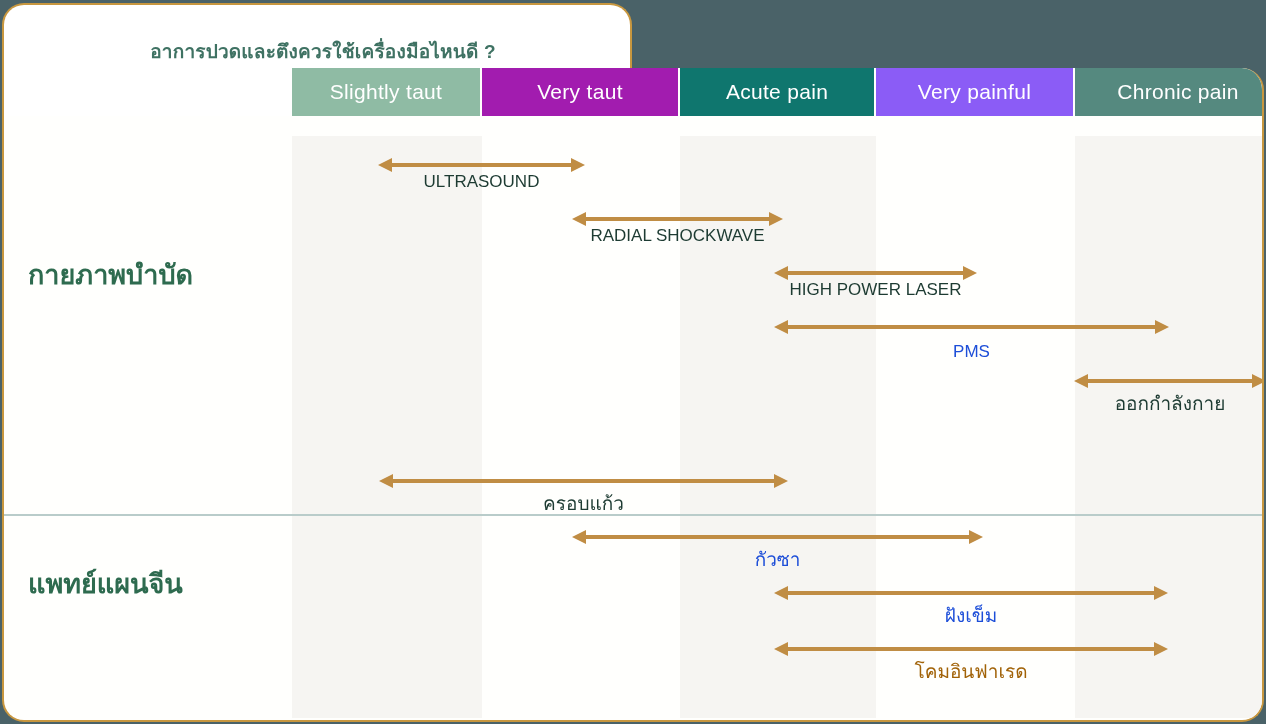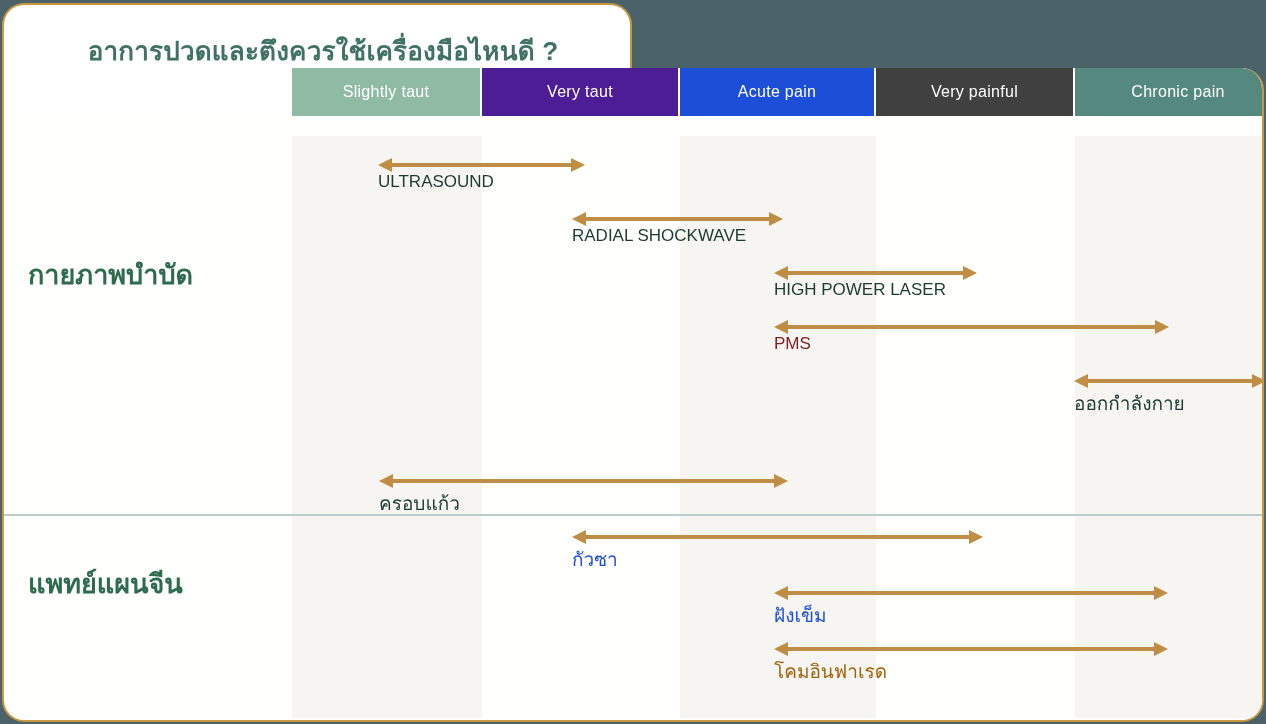--- a/index.html
+++ b/index.html
@@ -24,21 +24,21 @@
     width: 630px; height: 65px;
     background: #ffffff;
     border: 2px solid #c8973f;
     border-bottom: none;
     border-top-left-radius: 22px;
     border-top-right-radius: 22px;
     display: flex; align-items: center; justify-content: center;
   }
   .title-text {
     color: #3f7263;
-    font-size: 26px;
+    font-size: 19px;
     font-weight: 700;
     letter-spacing: .2px;
     padding-left: 12px;
     margin-top: 28px;
   }
 
   
   .panel {
     position: absolute; left: 2px; top: 68px;
     width: 1262px; height: 654px;
@@ -54,21 +54,21 @@
   
   .header-row {
     position: absolute; left: 0; top: 0;
     width: 1258px; height: 68px;
     display: flex;
   }
   .hcell {
     height: 48px;
     display: flex; align-items: center; justify-content: center;
     color: #ffffff;
-    font-size: 16px;
+    font-size: 21px;
     font-weight: 400;
     letter-spacing: .3px;
     border-right: 2px solid #fffffd;
     position: relative;
   }
   .hcell.blank { background: #ffffff; border-right: none; }
   .hcell:last-child { border-right: none; border-top-right-radius: 20px; padding-left: 19px; }
 
   
   .body-area {
@@ -100,21 +100,21 @@
   .arrow-line {
     position: absolute; left: 0; top: 0; height: 18px;
     width: 100%;
   }
   .arrow-label {
     position: absolute;
     top: 16px;
     color: #1d3b32;
     font-size: 17px;
     white-space: nowrap;
-    text-align: left;
+    text-align: center;
     width: 100%;
   }
   .arrow-label.thai { font-size: 19px; }
 </style>
 </head>
 <body>
 
 <div id="root">
 
   <div class="backdrop-top"></div>
@@ -123,27 +123,27 @@
     <div class="title-text">อาการปวดและตึงควรใช้เครื่องมือไหนดี ?</div>
   </div>
 
   <div class="panel">
 
     <div class="header-row" id="header-row">
         <div class="hcell blank" style="width: 288px;"></div>
         <div class="hcell" style="width: 190px; background: rgb(143, 187, 164);">
           <span>Slightly taut</span>
         </div>
-        <div class="hcell" style="width: 198px; background: #4c1d95;">
+        <div class="hcell" style="width: 198px; background: #a21caf;">
           <span>Very taut</span>
         </div>
-        <div class="hcell" style="width: 196px; background: #1d4ed8;">
+        <div class="hcell" style="width: 196px; background: #0f766e;">
           <span>Acute pain</span>
         </div>
-        <div class="hcell" style="width: 199px; background: #404040;">
+        <div class="hcell" style="width: 199px; background: #8b5cf6;">
           <span>Very painful</span>
         </div>
         <div class="hcell" style="width: 187px; background: rgb(85, 137, 127);">
           <span>Chronic pain</span>
         </div>
       </div>
 
     <div class="body-area" id="body-area">
         <div class="stripe" style="left: 288px; width: 190px; background: rgb(246, 245, 242);"></div>
         <div class="stripe" style="left: 478px; width: 198px; background: rgb(255, 255, 253);"></div>
@@ -175,21 +175,21 @@
             <polygon points="203,9 189,2 189,16" fill="#c08d44"></polygon>
           </svg>
           <div class="arrow-label" style="color: rgb(29, 59, 50);">HIGH POWER LASER</div>
         </div>
         <div class="arrow-item" style="left: 770px; top: 182px; width: 395px;">
           <svg class="arrow-line" width="395" height="18" viewBox="0 0 395 18">
             <line x1="9" y1="9" x2="386" y2="9" stroke="#c08d44" stroke-width="4"></line>
             <polygon points="0,9 14,2 14,16" fill="#c08d44"></polygon>
             <polygon points="395,9 381,2 381,16" fill="#c08d44"></polygon>
           </svg>
-          <div class="arrow-label" style="color: #7f1d1d;">PMS</div>
+          <div class="arrow-label" style="color: #1d4ed8; margin-top: 8px;">PMS</div>
         </div>
         <div class="arrow-item" style="left: 1070px; top: 236px; width: 192px;">
           <svg class="arrow-line" width="192" height="18" viewBox="0 0 192 18">
             <line x1="9" y1="9" x2="183" y2="9" stroke="#c08d44" stroke-width="4"></line>
             <polygon points="0,9 14,2 14,16" fill="#c08d44"></polygon>
             <polygon points="192,9 178,2 178,16" fill="#c08d44"></polygon>
           </svg>
           <div class="arrow-label thai" style="color: rgb(29, 59, 50);">ออกกำลังกาย</div>
         </div>
         <div class="row-label" style="left: 24px; top: 426px;">แพทย์แผนจีน</div>

